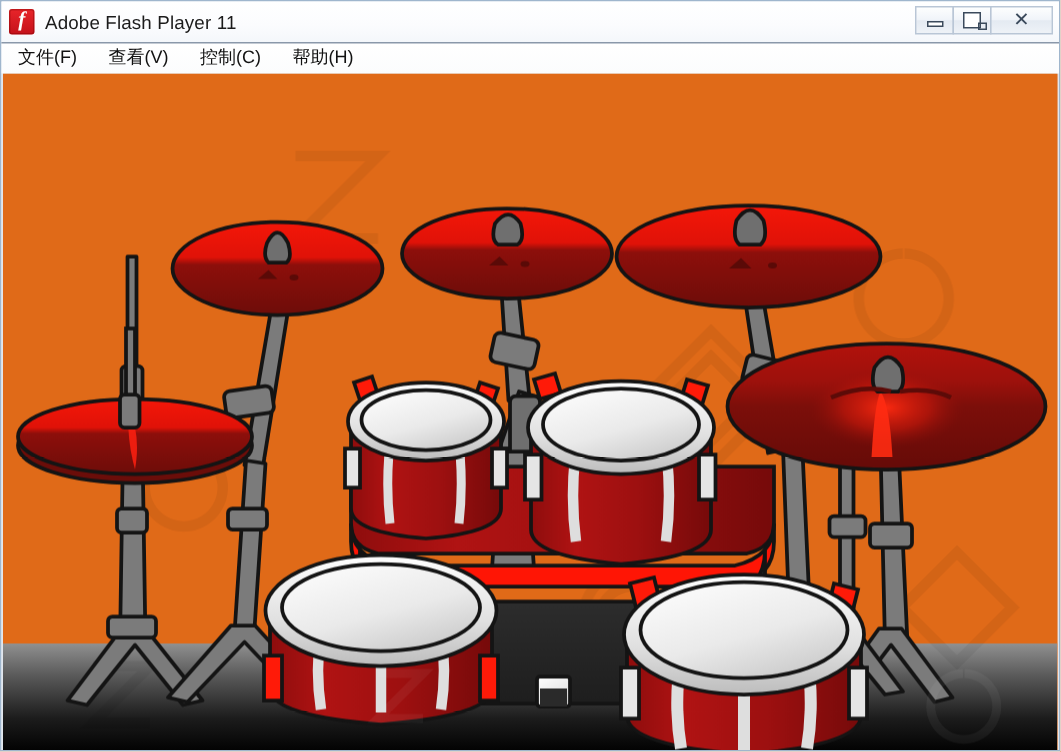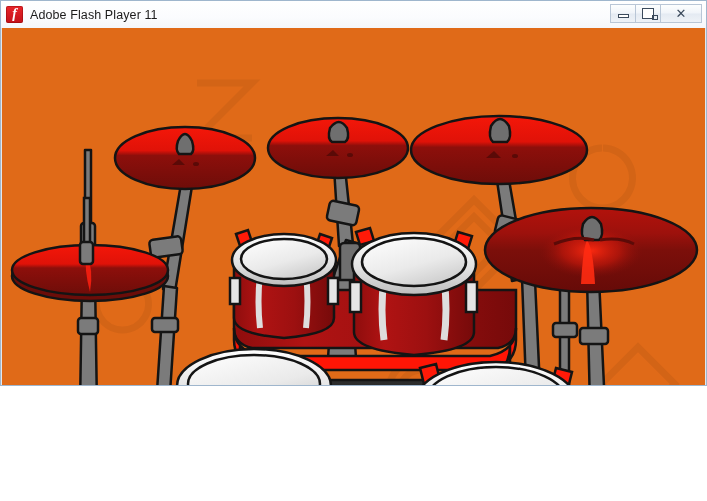--- a/index.html
+++ b/index.html
@@ -11,21 +11,21 @@
     width: 707px;
     height: 501px;
     font-family: "Liberation Sans", sans-serif;
     overflow: hidden;
   }
 
   
   .window {
     position: relative;
     width: 707px;
-    height: 386px;
+    height: 501px;
     box-sizing: border-box;
     border: 1px solid #9fb6cd;
     background: linear-gradient(to bottom, #fdfdfe 0%, #f2f5f9 55%, #e9eef5 100%);
     display: flex;
     flex-direction: column;
   }
 
   
   .titlebar {
     position: relative;
@@ -175,20 +175,26 @@
         <span class="ico-max-o">
           <span class="ico-max-i"></span>
         </span>
       </div>
       <div class="winbtn">
         <span class="ico-close">✕</span>
       </div>
     </div>
   </div>
 
+  <div class="menubar">
+    <div class="menu-item">文件(F)</div>
+    <div class="menu-item">查看(V)</div>
+    <div class="menu-item">控制(C)</div>
+    <div class="menu-item">帮助(H)</div>
+  </div>
 
   <div class="stage-wrap">
     <div class="stage">
       <svg width="703" height="451" viewBox="0 0 703 451" xmlns="http://www.w3.org/2000/svg">
         <defs>
 
           <linearGradient id="cymGrad" x1="0" y1="0" x2="0" y2="1">
             <stop offset="0%" stop-color="#f41709"></stop>
             <stop offset="38%" stop-color="#e01208"></stop>
             <stop offset="46%" stop-color="#8d0f0b"></stop>

